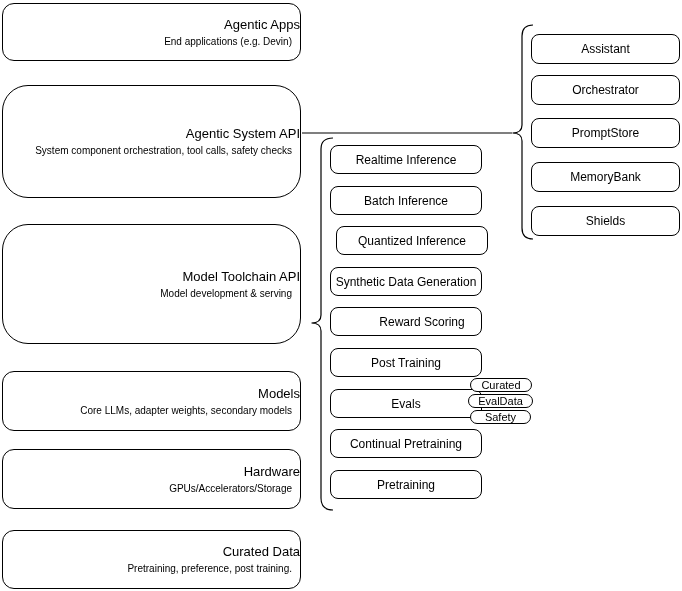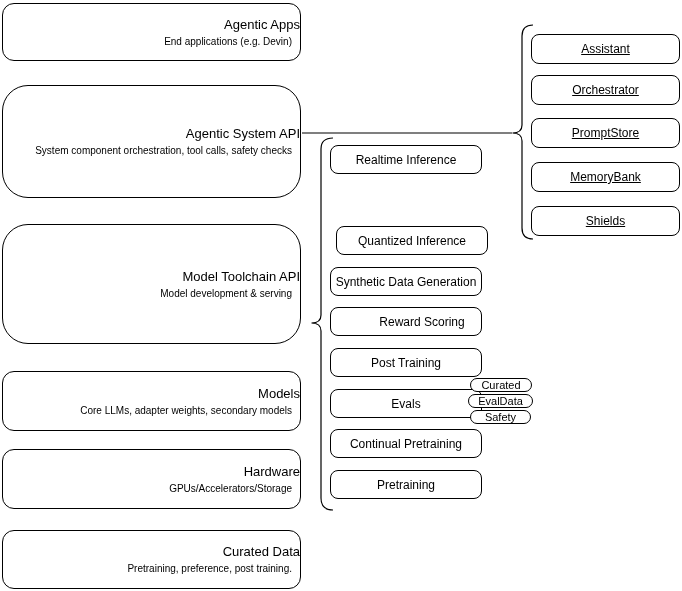--- a/index.html
+++ b/index.html
@@ -64,21 +64,20 @@
     height: 30px;
     box-sizing: border-box;
     border: 1px solid #000000;
     border-radius: 8px;
     background: #ffffff;
     display: flex;
     justify-content: center;
     align-items: center;
     font-size: 12px;
     text-align: center;
-    text-decoration: underline;
   }
   .pill {
     position: absolute;
     box-sizing: border-box;
     border: 1px solid #000000;
     border-radius: 8px;
     background: #ffffff;
     display: flex;
     justify-content: center;
     align-items: center;
@@ -137,20 +136,21 @@
     <div class="title">Hardware</div>
     <div class="subtitle">GPUs/Accelerators/Storage</div>
   </div>
 
   <div class="big-box" style="top:530px; height:59px; border-radius:12px;">
     <div class="title">Curated Data</div>
     <div class="subtitle">Pretraining, preference, post training.</div>
   </div>
 
   <div class="mid-box" style="top:145px;">Realtime Inference</div>
+  <div class="mid-box" style="top:186px;">Batch Inference</div>
   <div class="mid-box" style="top:226px;margin-left:6px;">Quantized Inference</div>
   <div class="mid-box" style="top:267px;">Synthetic Data Generation</div>
   <div class="mid-box" style="top:307px;padding-left:32px;">Reward Scoring</div>
   <div class="mid-box" style="top:348px;">Post Training</div>
   <div class="mid-box" style="top:389px;">Evals</div>
   <div class="mid-box" style="top:429px;">Continual Pretraining</div>
   <div class="mid-box" style="top:470px;">Pretraining</div>
 
   <div class="pill" style="left:470px; top:378px; width:62px; height:14px;">Curated</div>
   <div class="pill" style="left:468px; top:394px; width:65px; height:14px;">EvalData</div>

